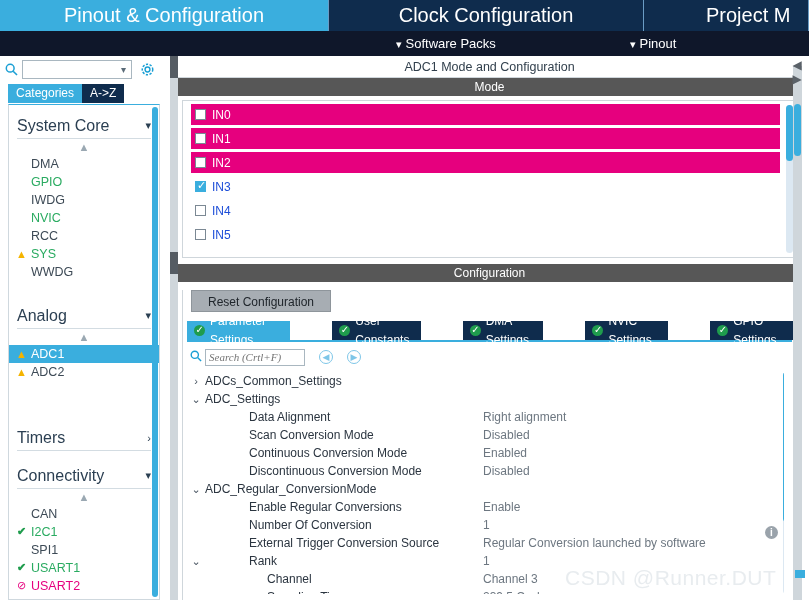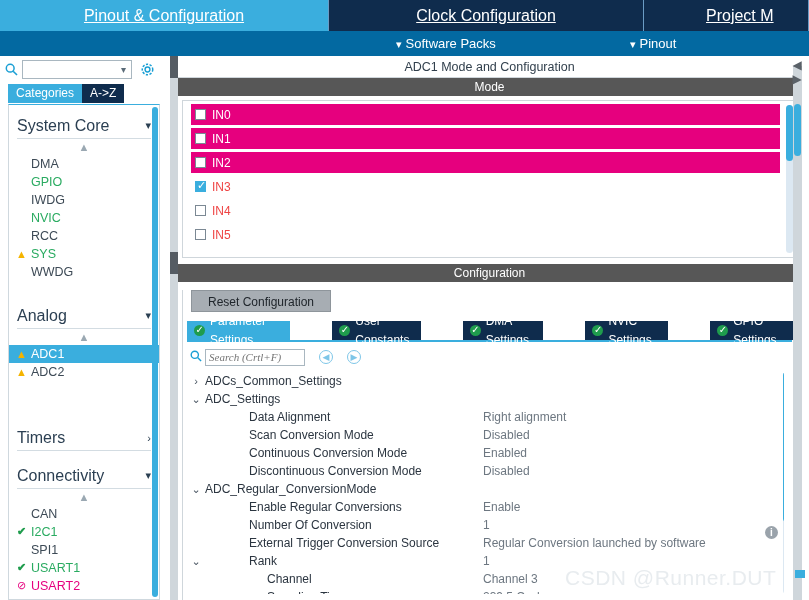--- a/index.html
+++ b/index.html
@@ -13,35 +13,34 @@
 
   
   .topbar {
     position: absolute; left: 0; top: 0; width: 809px; height: 31px;
     background: #12war;
     background: #0f2c4d;
     display: flex;
   }
   .main-tab {
     height: 31px; line-height: 31px;
-    font-size: 16px; color: #ffffff; text-align: center;
+    font-size: 20px; color: #ffffff; text-align: center;
     background: #0f2c4d;
     border-right: 1px solid #6a9cc4;
     flex: 0 0 auto;
-    text-decoration: underline;
   }
   .main-tab.active { background: #3aaede; color: #ffffff; }
   .tab-pinout { width: 329px; }
   .tab-clock  { width: 315px; }
   .tab-project{ width: 165px; text-align: left; padding-left: 62px; }
 
   
   .subbar {
     position: absolute; left: 0; top: 31px; width: 809px; height: 25px;
-    background: #0369a1;
+    background: #0f172a;
   }
   .subitem {
     position: absolute; top: 0; height: 25px; line-height: 25px;
     font-size: 13px; color: #ffffff; white-space: nowrap;
   }
   .subitem .chev { display: inline-block; margin-right: 4px; font-size: 11px; }
   .sub-packs  { left: 396px; }
   .sub-pinout { left: 630px; }
 
   
@@ -147,21 +146,21 @@
   .cb {
     width: 11px; height: 11px; border: 1px solid #7b8893; background: #ffffff;
     display: inline-block; margin-right: 6px; flex: 0 0 auto;
     position: relative;
   }
   .cb.checked { background: #3aaede; border-color: #3aaede; }
   .cb.checked::after {
     content: "\2713"; position: absolute; left: 1px; top: -3px;
     color: #ffffff; font-size: 11px; line-height: 13px;
   }
-  .inlabel { font-size: 12px; color: #ef4444; }
+  .inlabel { font-size: 12px; color: #1d4ed8; }
   .inrow.pink .inlabel { color: #ffffff; }
   .mode-scroll {
     position: absolute; right: 3px; top: 4px; width: 7px; height: 56px;
     background: #3aaede; border-radius: 4px;
   }
   .mode-track {
     position: absolute; right: 3px; top: 4px; width: 7px; height: 148px;
     background: #dce8f2; border-radius: 4px;
   }
 

